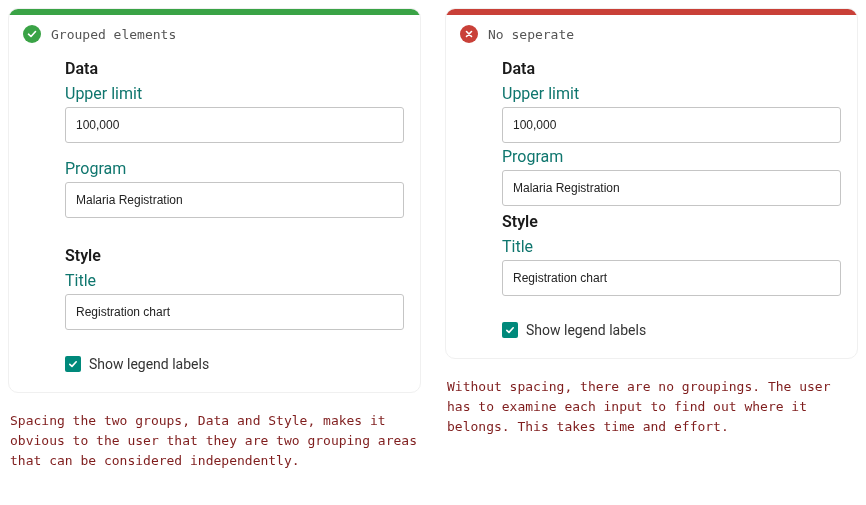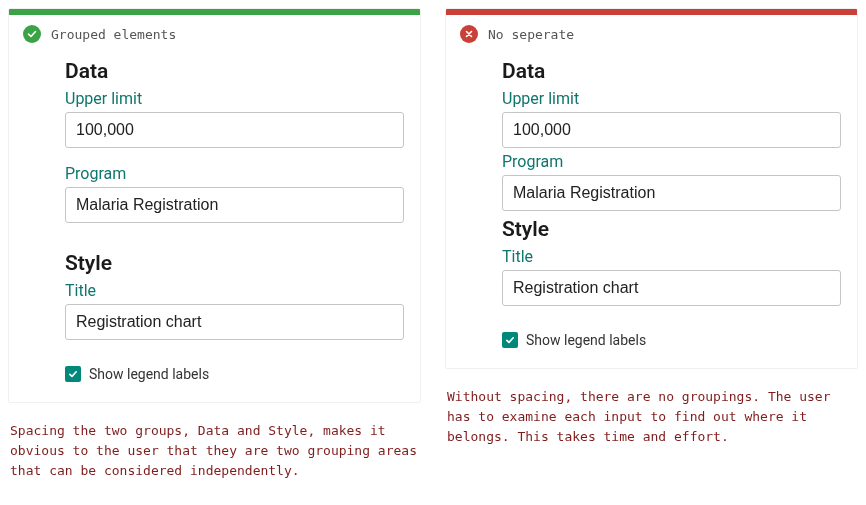--- a/index.html
+++ b/index.html
@@ -14,21 +14,21 @@
       gap: 24px;
     }
     .column {
       flex: 1;
       display: flex;
       flex-direction: column;
     }
     .card {
       background: #fff;
       border: 1px solid #f0f0f0;
-      border-radius: 2px;
+      border-radius: 10px;
       overflow: hidden;
     }
     .bar {
       height: 6px;
     }
     .bar-green { background: #3aa346; }
     .bar-red { background: #c94038; }
     .card-header {
       display: flex;
       align-items: center;
@@ -49,38 +49,38 @@
     .icon-circle svg { display: block; }
     .header-label {
       font-family: ui-monospace, SFMono-Regular, Menlo, Consolas, monospace;
       font-size: 13px;
       color: #555;
     }
     .card-body {
       padding: 8px 16px 20px 56px;
     }
     .section-title {
-      font-size: 21px;
+      font-size: 16px;
       font-weight: 600;
       color: #1a1a1a;
       margin-bottom: 6px;
     }
     .field-label {
       font-size: 16px;
       color: #0f766e;
       margin-bottom: 4px;
       margin-top: 6px;
     }
     .text-input {
       width: 100%;
       height: 36px;
       border: 1px solid #c5c5c5;
       border-radius: 3px;
       padding: 0 10px;
-      font-size: 16px;
+      font-size: 12px;
       color: #222;
       background: #fff;
     }
     .group-gap {
       height: 28px;
     }
     .small-gap {
       height: 10px;
     }
     .checkbox-row {

